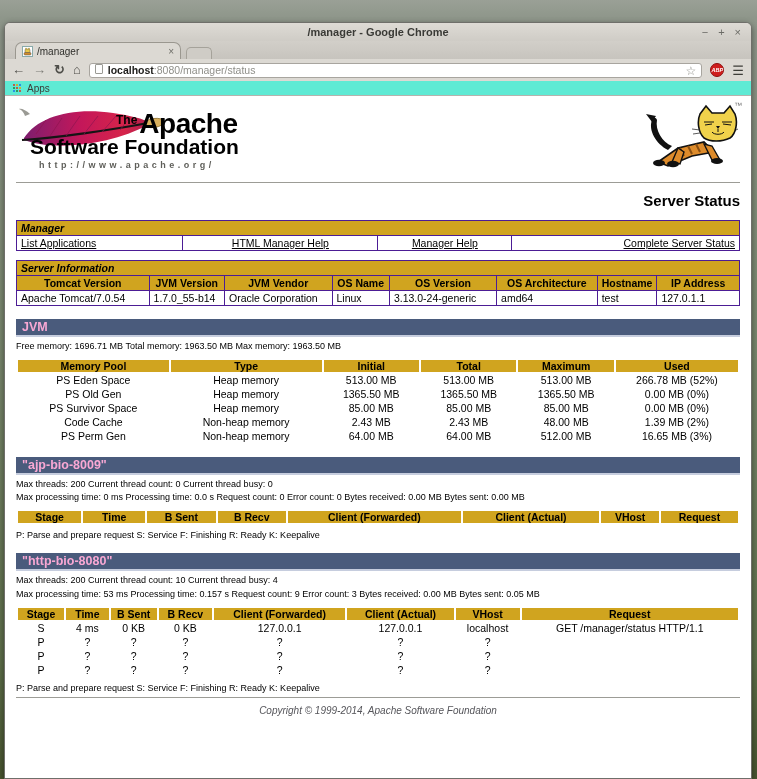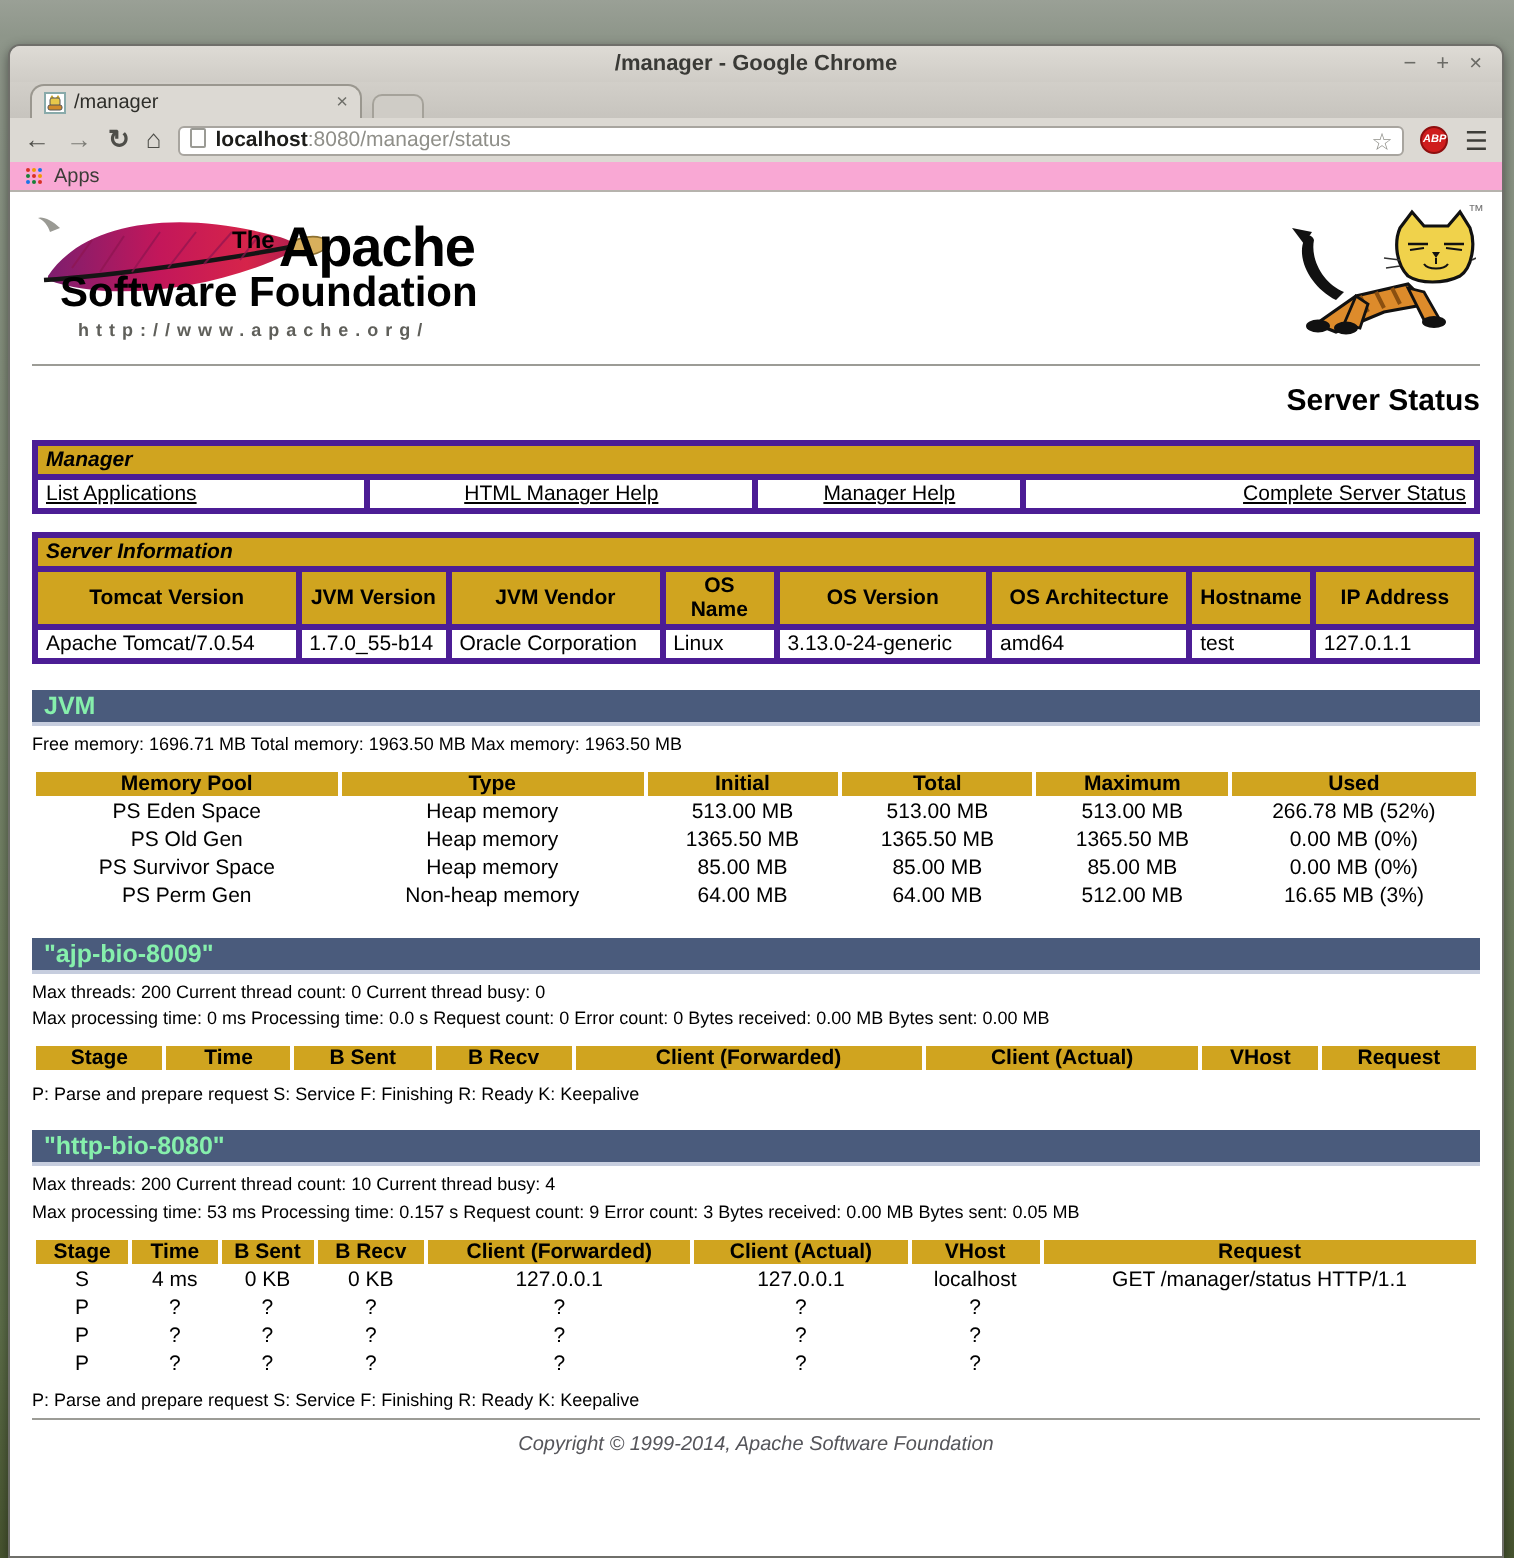--- a/index.html
+++ b/index.html
@@ -37,21 +37,21 @@
     display:flex; align-items:flex-start; padding:0 5px; gap:5px; font-size:10.5px; }
   .doc-icon { width:8px; height:10px; border:1px solid #9a9a94; border-radius:1px; flex:0 0 auto; background:#fdfdfd; }
   .url-host { color:#1d1d1a; font-weight:bold; }
   .url-path { color:#8f8f89; }
   .star-ic { margin-left:auto; font-size:12px; color:#8f8f89; }
   .abp-badge { width:14px; height:14px; border-radius:50%; background:#cf1d1d; border:1px solid #8e0f0f;
     color:#fff; font-size:5.5px; font-weight:bold; font-style:italic;
     display:flex; align-items:center; justify-content:center; }
   .menu-ic { font-size:13px; color:#3d3d38; }
 
-  .bookmarksbar { height:15px; background:#f9a8d4; border-bottom:1px solid #b6b3ad;
+  .bookmarksbar { height:15px; background:#5eead4; border-bottom:1px solid #b6b3ad;
     display:flex; align-items:center; gap:5px; padding:0 8px; flex:0 0 auto; }
   .apps-grid { width:9px; height:9px; display:grid; grid-template-columns:repeat(3,2px);
     grid-template-rows:repeat(3,2px); gap:1px; }
   .apps-grid span { width:2px; height:2px; border-radius:50%; }
   .apps-label { font-size:10px; color:#3c3c38; }
 
   .content { flex:1; background:#fff; padding:8px 11px 0; overflow:hidden; color:#000; }
 
   
   .logo-row { position:relative; height:74px; }
@@ -63,29 +63,29 @@
     color:#5f5f5a; font-weight:bold; white-space:nowrap; }
   .feather-wrap { position:absolute; left:0; top:0; }
   .cat-wrap { position:absolute; right:2px; top:0; width:96px; height:68px; }
   .cat-tm { position:absolute; right:-4px; top:-3px; font-size:8px; color:#777; }
 
   hr.sep { border:none; border-top:1px solid #9c9c96; margin:4px 0 2px; }
   .page-title { text-align:right; font-size:15px; font-weight:bold; margin:9px 0 11px; }
 
   
   table.btbl { width:100%; border-collapse:collapse; margin-bottom:9px; }
-  table.btbl td, table.btbl th { border:3px solid #4c1d95; padding:1px 4px; font-size:10.5px; background:#fff; }
+  table.btbl td, table.btbl th { border:1px solid #4c1d95; padding:1px 4px; font-size:10.5px; background:#fff; }
   .band { background:#d0a41f !important; font-weight:bold; font-style:italic; text-align:left; font-size:11px; }
   table.btbl th.colhead { background:#d0a41f; font-weight:bold; text-align:center; font-style:normal; }
   table.btbl td.c { text-align:left; }
   td.al-l { text-align:left; } td.al-c { text-align:center; } td.al-r { text-align:right; }
   a.mlink { color:#000; text-decoration:underline; }
 
   
-  .section-bar { background:#4a5b7c; color:#86efac; font-weight:bold; font-size:12.5px;
+  .section-bar { background:#4a5b7c; color:#f9a8d4; font-weight:bold; font-size:12.5px;
     padding:1px 6px; margin-top:13px; border-bottom:2px solid #c6cdde; }
   .info-line { font-size:9px; margin-top:4px; line-height:1.25; }
   .legend { font-size:9px; margin:5px 0 2px; }
 
   
   table.stbl { width:100%; border-spacing:2px; border-collapse:separate; margin-top:6px; }
   table.stbl th { background:#d0a41f; font-weight:bold; font-size:10.5px; padding:0 3px; text-align:center; }
   table.stbl td { font-size:10.5px; text-align:center; padding:0 3px; }
 
   .footer-text { text-align:center; font-size:10px; font-style:italic; color:#55555a; margin:7px 0; }
@@ -298,20 +298,28 @@
               <td>1365.50 MB</td>
               <td>0.00 MB (0%)</td>
         </tr>
         <tr>
           <td>PS Survivor Space</td>
               <td>Heap memory</td>
               <td>85.00 MB</td>
               <td>85.00 MB</td>
               <td>85.00 MB</td>
               <td>0.00 MB (0%)</td>
+        </tr>
+        <tr>
+          <td>Code Cache</td>
+              <td>Non-heap memory</td>
+              <td>2.43 MB</td>
+              <td>2.43 MB</td>
+              <td>48.00 MB</td>
+              <td>1.39 MB (2%)</td>
         </tr>
         <tr>
           <td>PS Perm Gen</td>
               <td>Non-heap memory</td>
               <td>64.00 MB</td>
               <td>64.00 MB</td>
               <td>512.00 MB</td>
               <td>16.65 MB (3%)</td>
         </tr>
       </tbody>

